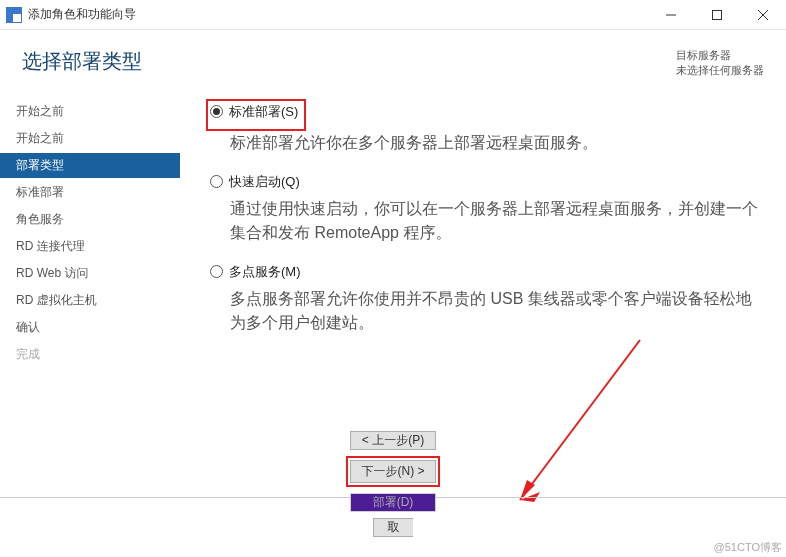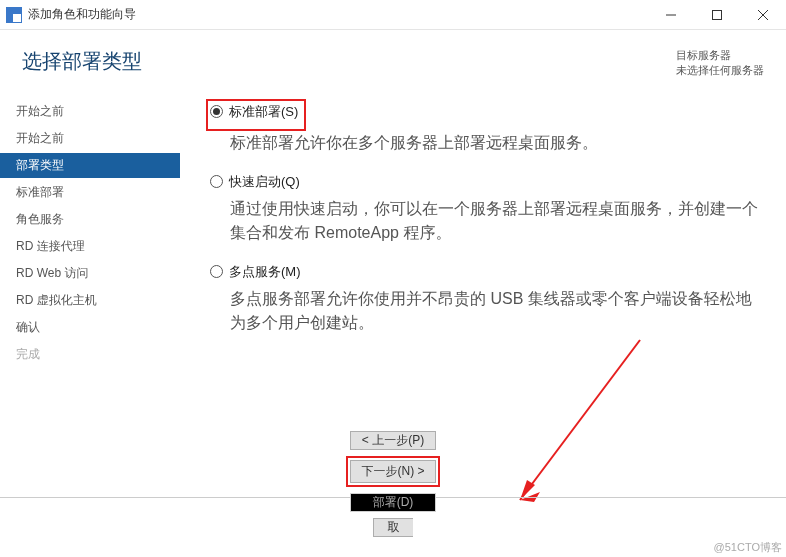--- a/index.html
+++ b/index.html
@@ -152,21 +152,21 @@
       color: #333;
       padding: 0 10px;
       cursor: pointer;
       display: inline-flex;
       align-items: center;
       justify-content: center;
     }
     .btn.disabled {
       color: #aaa;
       border-color: #d0d0d0;
-      background: #000000;
+      background: #4c1d95;
       cursor: default;
     }
     .btn-highlight {
       border: 2px solid #e62020;
       padding: 2px;
       display: inline-block;
     }
     
     .arrow-annotation {
       position: absolute;

